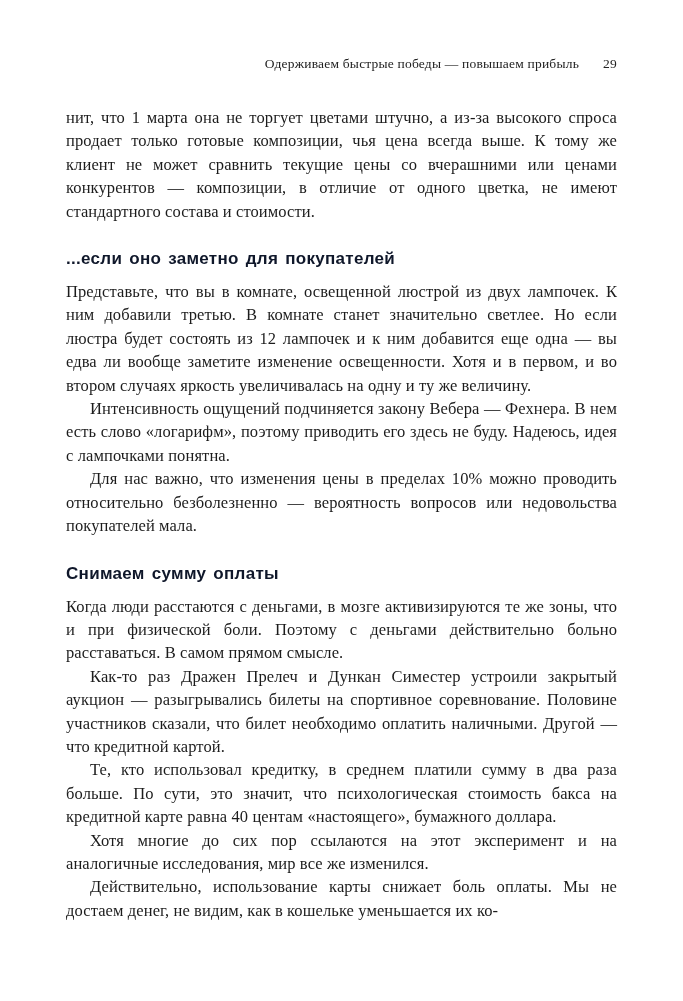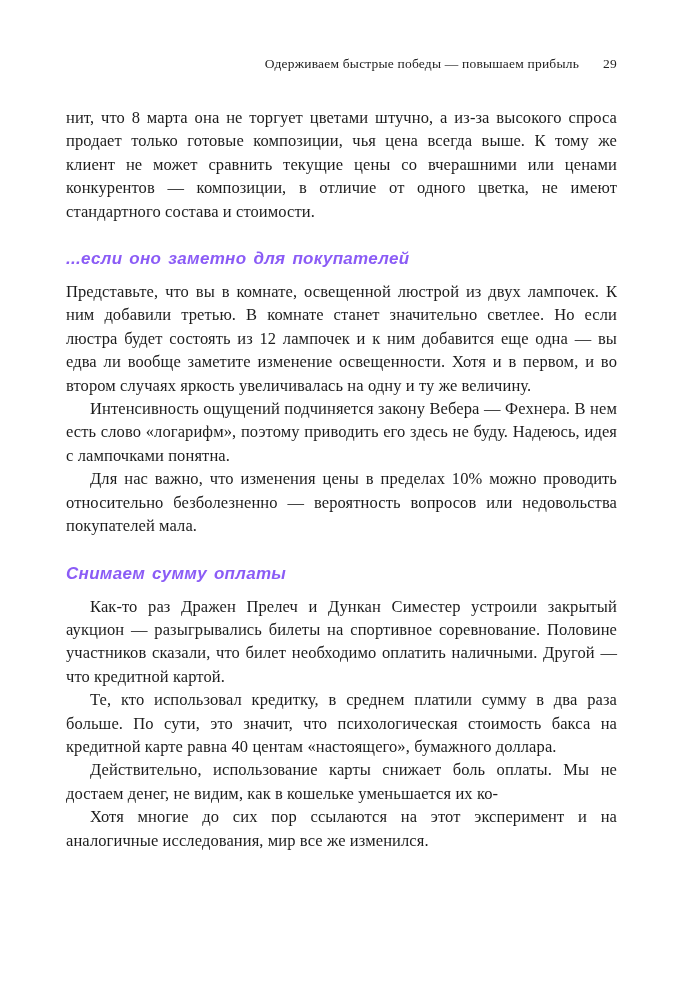--- a/index.html
+++ b/index.html
@@ -47,40 +47,40 @@
   }
   .content h2.section-heading {
     font-family: "Liberation Sans", sans-serif;
     font-weight: bold;
     font-size: 17px;
     line-height: 22px;
     letter-spacing: 0.3px;
     word-spacing: 2px;
     text-align: left;
     margin: 25px 0 10px 0;
-    color: #8b5cf6;
-    font-style: italic;
+    color: #0f172a;
   }
   .content h2.section-heading:first-child {
     margin-top: 0;
   }
 </style>
 </head>
 <body>
 
 <div class="page">
   <header class="running-header">
     <span class="title">Одерживаем быстрые победы — повышаем прибыль</span>
     <span class="pagenum">29</span>
   </header>
   <main class="content" id="content">
-      <p class="para">нит, что 8 марта она не торгует цветами штучно, а из-за высокого спроса продает только готовые композиции, чья цена всегда выше. К тому же клиент не может сравнить текущие цены со вчерашними или ценами конкурентов — композиции, в отличие от одного цветка, не имеют стандартного состава и стоимости.</p>
+      <p class="para">нит, что 1 марта она не торгует цветами штучно, а из-за высокого спроса продает только готовые композиции, чья цена всегда выше. К тому же клиент не может сравнить текущие цены со вчерашними или ценами конкурентов — композиции, в отличие от одного цветка, не имеют стандартного состава и стоимости.</p>
       <h2 class="section-heading">...если оно заметно для покупателей</h2>
       <p class="para">Представьте, что вы в комнате, освещенной люстрой из двух лампочек. К ним добавили третью. В комнате станет значительно светлее. Но если люстра будет состоять из 12 лампочек и к ним добавится еще одна — вы едва ли вообще заметите изменение освещенности. Хотя и в первом, и во втором случаях яркость увеличивалась на одну и ту же величину.</p>
       <p class="para indent">Интенсивность ощущений подчиняется закону Вебера — Фехнера. В нем есть слово «логарифм», поэтому приводить его здесь не буду. Надеюсь, идея с лампочками понятна.</p>
       <p class="para indent">Для нас важно, что изменения цены в пределах 10% можно проводить относительно безболезненно — вероятность вопросов или недовольства покупателей мала.</p>
       <h2 class="section-heading">Снимаем сумму оплаты</h2>
+      <p class="para">Когда люди расстаются с деньгами, в мозге активизируются те же зоны, что и при физической боли. Поэтому с деньгами действительно больно расставаться. В самом прямом смысле.</p>
       <p class="para indent">Как-то раз Дражен Прелеч и Дункан Симестер устроили закрытый аукцион — разыгрывались билеты на спортивное соревнование. Половине участников сказали, что билет необходимо оплатить наличными. Другой — что кредитной картой.</p>
       <p class="para indent">Те, кто использовал кредитку, в среднем платили сумму в два раза больше. По сути, это значит, что психологическая стоимость бакса на кредитной карте равна 40 центам «настоящего», бумажного доллара.</p>
+      <p class="para indent">Хотя многие до сих пор ссылаются на этот эксперимент и на аналогичные исследования, мир все же изменился.</p>
       <p class="para indent">Действительно, использование карты снижает боль оплаты. Мы не достаем денег, не видим, как в кошельке уменьшается их ко-</p>
-      <p class="para indent">Хотя многие до сих пор ссылаются на этот эксперимент и на аналогичные исследования, мир все же изменился.</p>
     </main>
 </div>
 
 </body></html>

